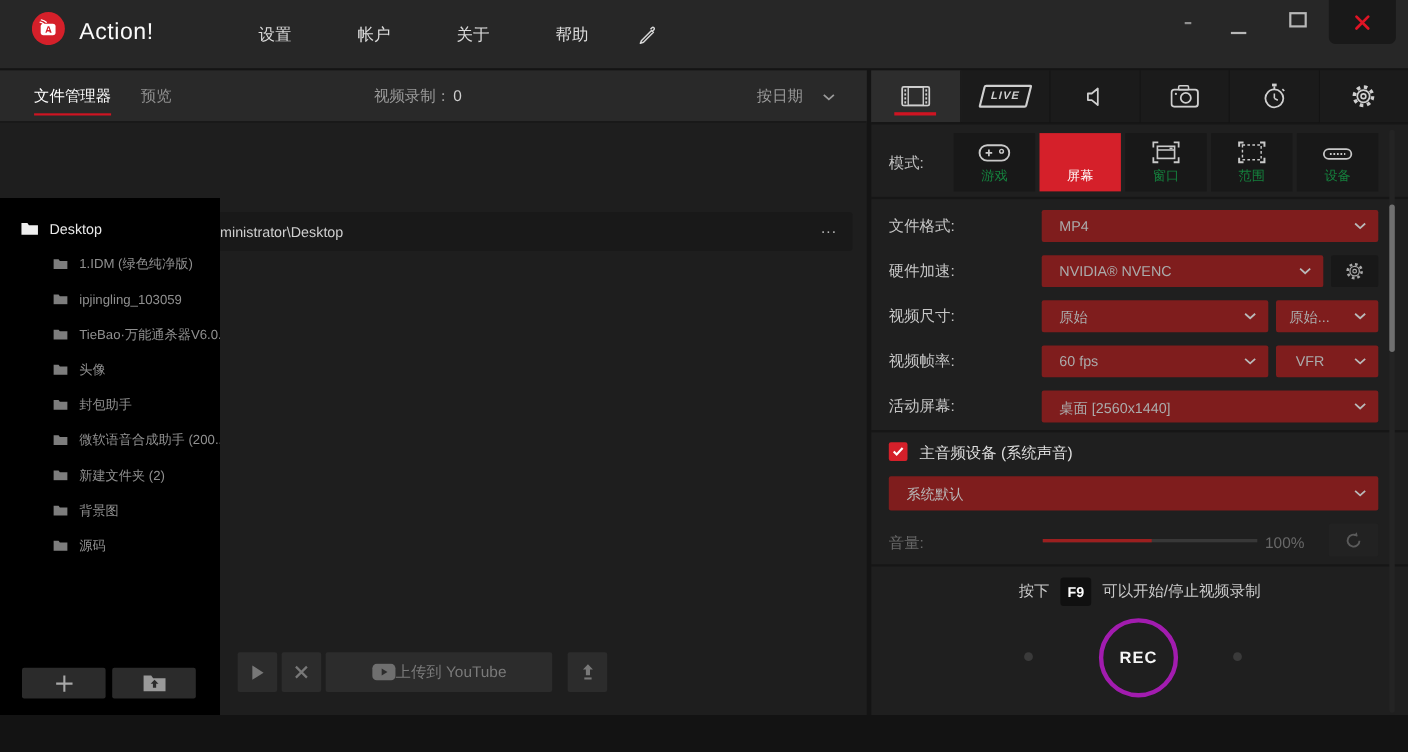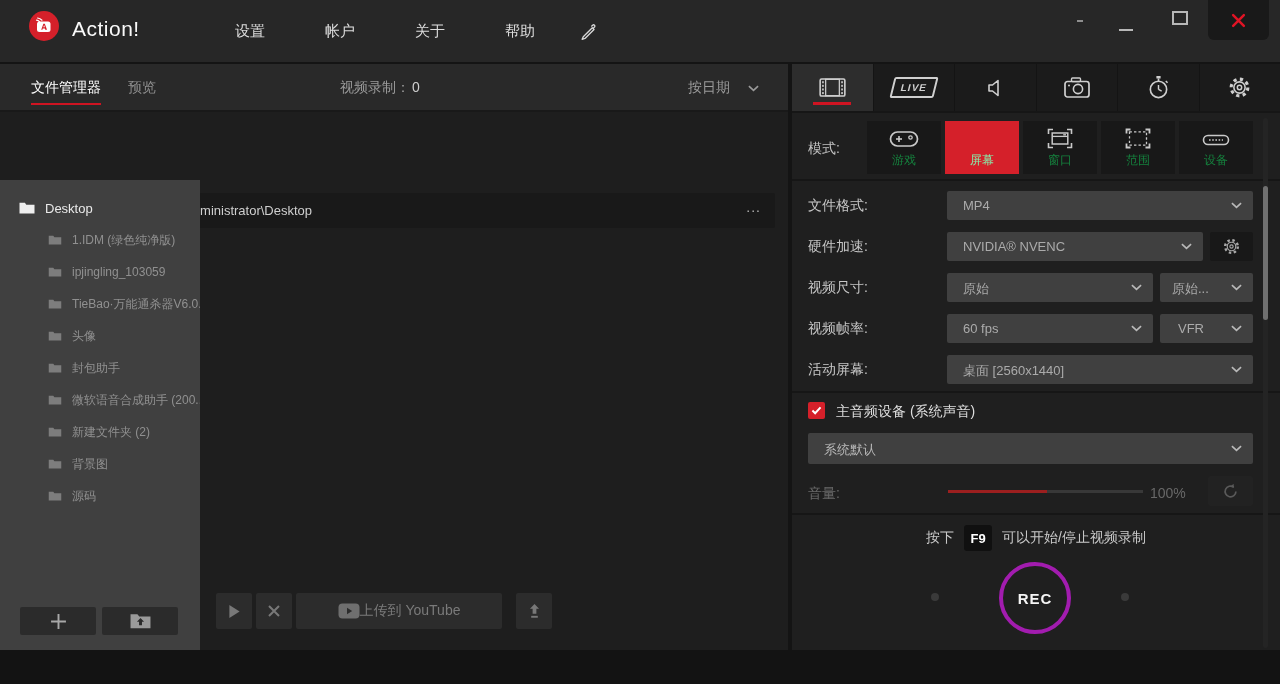--- a/index.html
+++ b/index.html
@@ -38,21 +38,21 @@
   .sort-label { position:absolute; left:688px; top:15px; font-size:14px; color:#9a9a9a; }
   .sort-chevron { position:absolute; left:748px; top:21px; color:#9a9a9a; }
 
   
   .folder-label { position:absolute; left:14px; top:139px; font-size:13px; color:#8f8f8f; }
   .folder-input { position:absolute; left:105px; top:129px; width:670px; height:35px; background:#191919; border-radius:2px; }
   .folder-path  { position:absolute; left:25px; top:10px; font-size:13px; color:#cfcfcf; }
   .folder-browse{ position:absolute; right:14px; top:6px; font-size:14px; color:#b5b5b5; letter-spacing:1px; }
 
   
-  .tree-col { position:absolute; left:0; top:116px; width:200px; height:470px; background:#404040; }
+  .tree-col { position:absolute; left:0; top:116px; width:200px; height:470px; background:#000000; }
   .tree-list { position:absolute; left:0; top:12px; width:200px; height:360px; overflow:hidden; }
   .tree-row { height:32px; display:flex; align-items:center; }
   .tree-row.root { padding-left:19px; color:#e9e9e9; font-size:13px; }
   .tree-row.child { padding-left:48px; color:#909090; font-size:12px; }
   .tree-row .f-icon { flex:0 0 auto; margin-right:10px; display:flex; }
   .tree-row.root .f-icon { color:#efefef; }
   .tree-row.child .f-icon { color:#7d7d7d; }
   .tree-row span.lbl { white-space:nowrap; overflow:hidden; }
 
   .tree-btn { position:absolute; top:427px; width:76px; height:28px; background:#2b2b2b; border-radius:2px; display:flex; align-items:center; justify-content:center; color:#a8a8a8; }
@@ -77,26 +77,26 @@
   .rp-tab:last-child { border-right:none; }
   .rp-tab.active { background:#2d2d2d; }
   .rp-tab.active .tab-underline { position:absolute; left:50%; margin-left:-19px; bottom:6px; width:38px; height:3px; background:#cf1422; }
   .live-badge { width:44px; height:21px; border:2px solid #cfcfcf; border-radius:2px; transform:skewX(-14deg); display:flex; align-items:center; justify-content:center; font-size:10px; font-weight:bold; letter-spacing:1px; color:#cfcfcf; }
 
   
   .mode-label { position:absolute; left:16px; top:76px; font-size:14px; color:#c0c0c0; }
   .mode-btn { position:absolute; top:57px; width:74px; height:53px; background:#181818; display:flex; flex-direction:column; align-items:center; justify-content:flex-end; padding-bottom:5px; gap:3px; color:#c9c9c9; }
   .mode-btn .m-lbl { font-size:12px; color:#15803d; }
   .mode-btn.selected { background:#d5202a; color:#ffffff; }
-  .mode-btn.selected .m-lbl { color:#86efac;margin-top:43px; }
+  .mode-btn.selected .m-lbl { color:#ffffff;margin-top:43px; }
   .mode-divider { position:absolute; left:0; top:115px; width:488px; height:2px; background:#161616; }
 
   
   .set-label { position:absolute; left:16px; font-size:14px; color:#c6c6c6; }
-  .dd { position:absolute; background:#404040; border-radius:2px; height:29px; }
+  .dd { position:absolute; background:#7f1d1d; border-radius:2px; height:29px; }
   .dd .dd-text { position:absolute; left:16px; top:7px; font-size:13px; color:#ababab; white-space:nowrap; }
   .dd .dd-chev { position:absolute; right:11px; top:11px; color:#b9b9b9; }
   .sq-btn { position:absolute; background:#181818; border-radius:2px; display:flex; align-items:center; justify-content:center; color:#a9a9a9; }
 
   .audio-divider { position:absolute; left:0; top:327px; width:488px; height:2px; background:#161616; }
   .chk { position:absolute; left:16px; top:338px; width:17px; height:17px; background:#d5202a; border-radius:2px; display:flex; align-items:center; justify-content:center; }
   .chk-label { position:absolute; left:44px; top:339px; font-size:14px; color:#dedede; }
   .vol-label { position:absolute; left:16px; top:421px; font-size:14px; color:#686868; }
   .vol-track { position:absolute; left:156px; top:426px; width:195px; height:3px; background:#383838; }
   .vol-fill  { position:absolute; left:0; top:0; width:51%; height:3px; background:#9c1f1f; }

